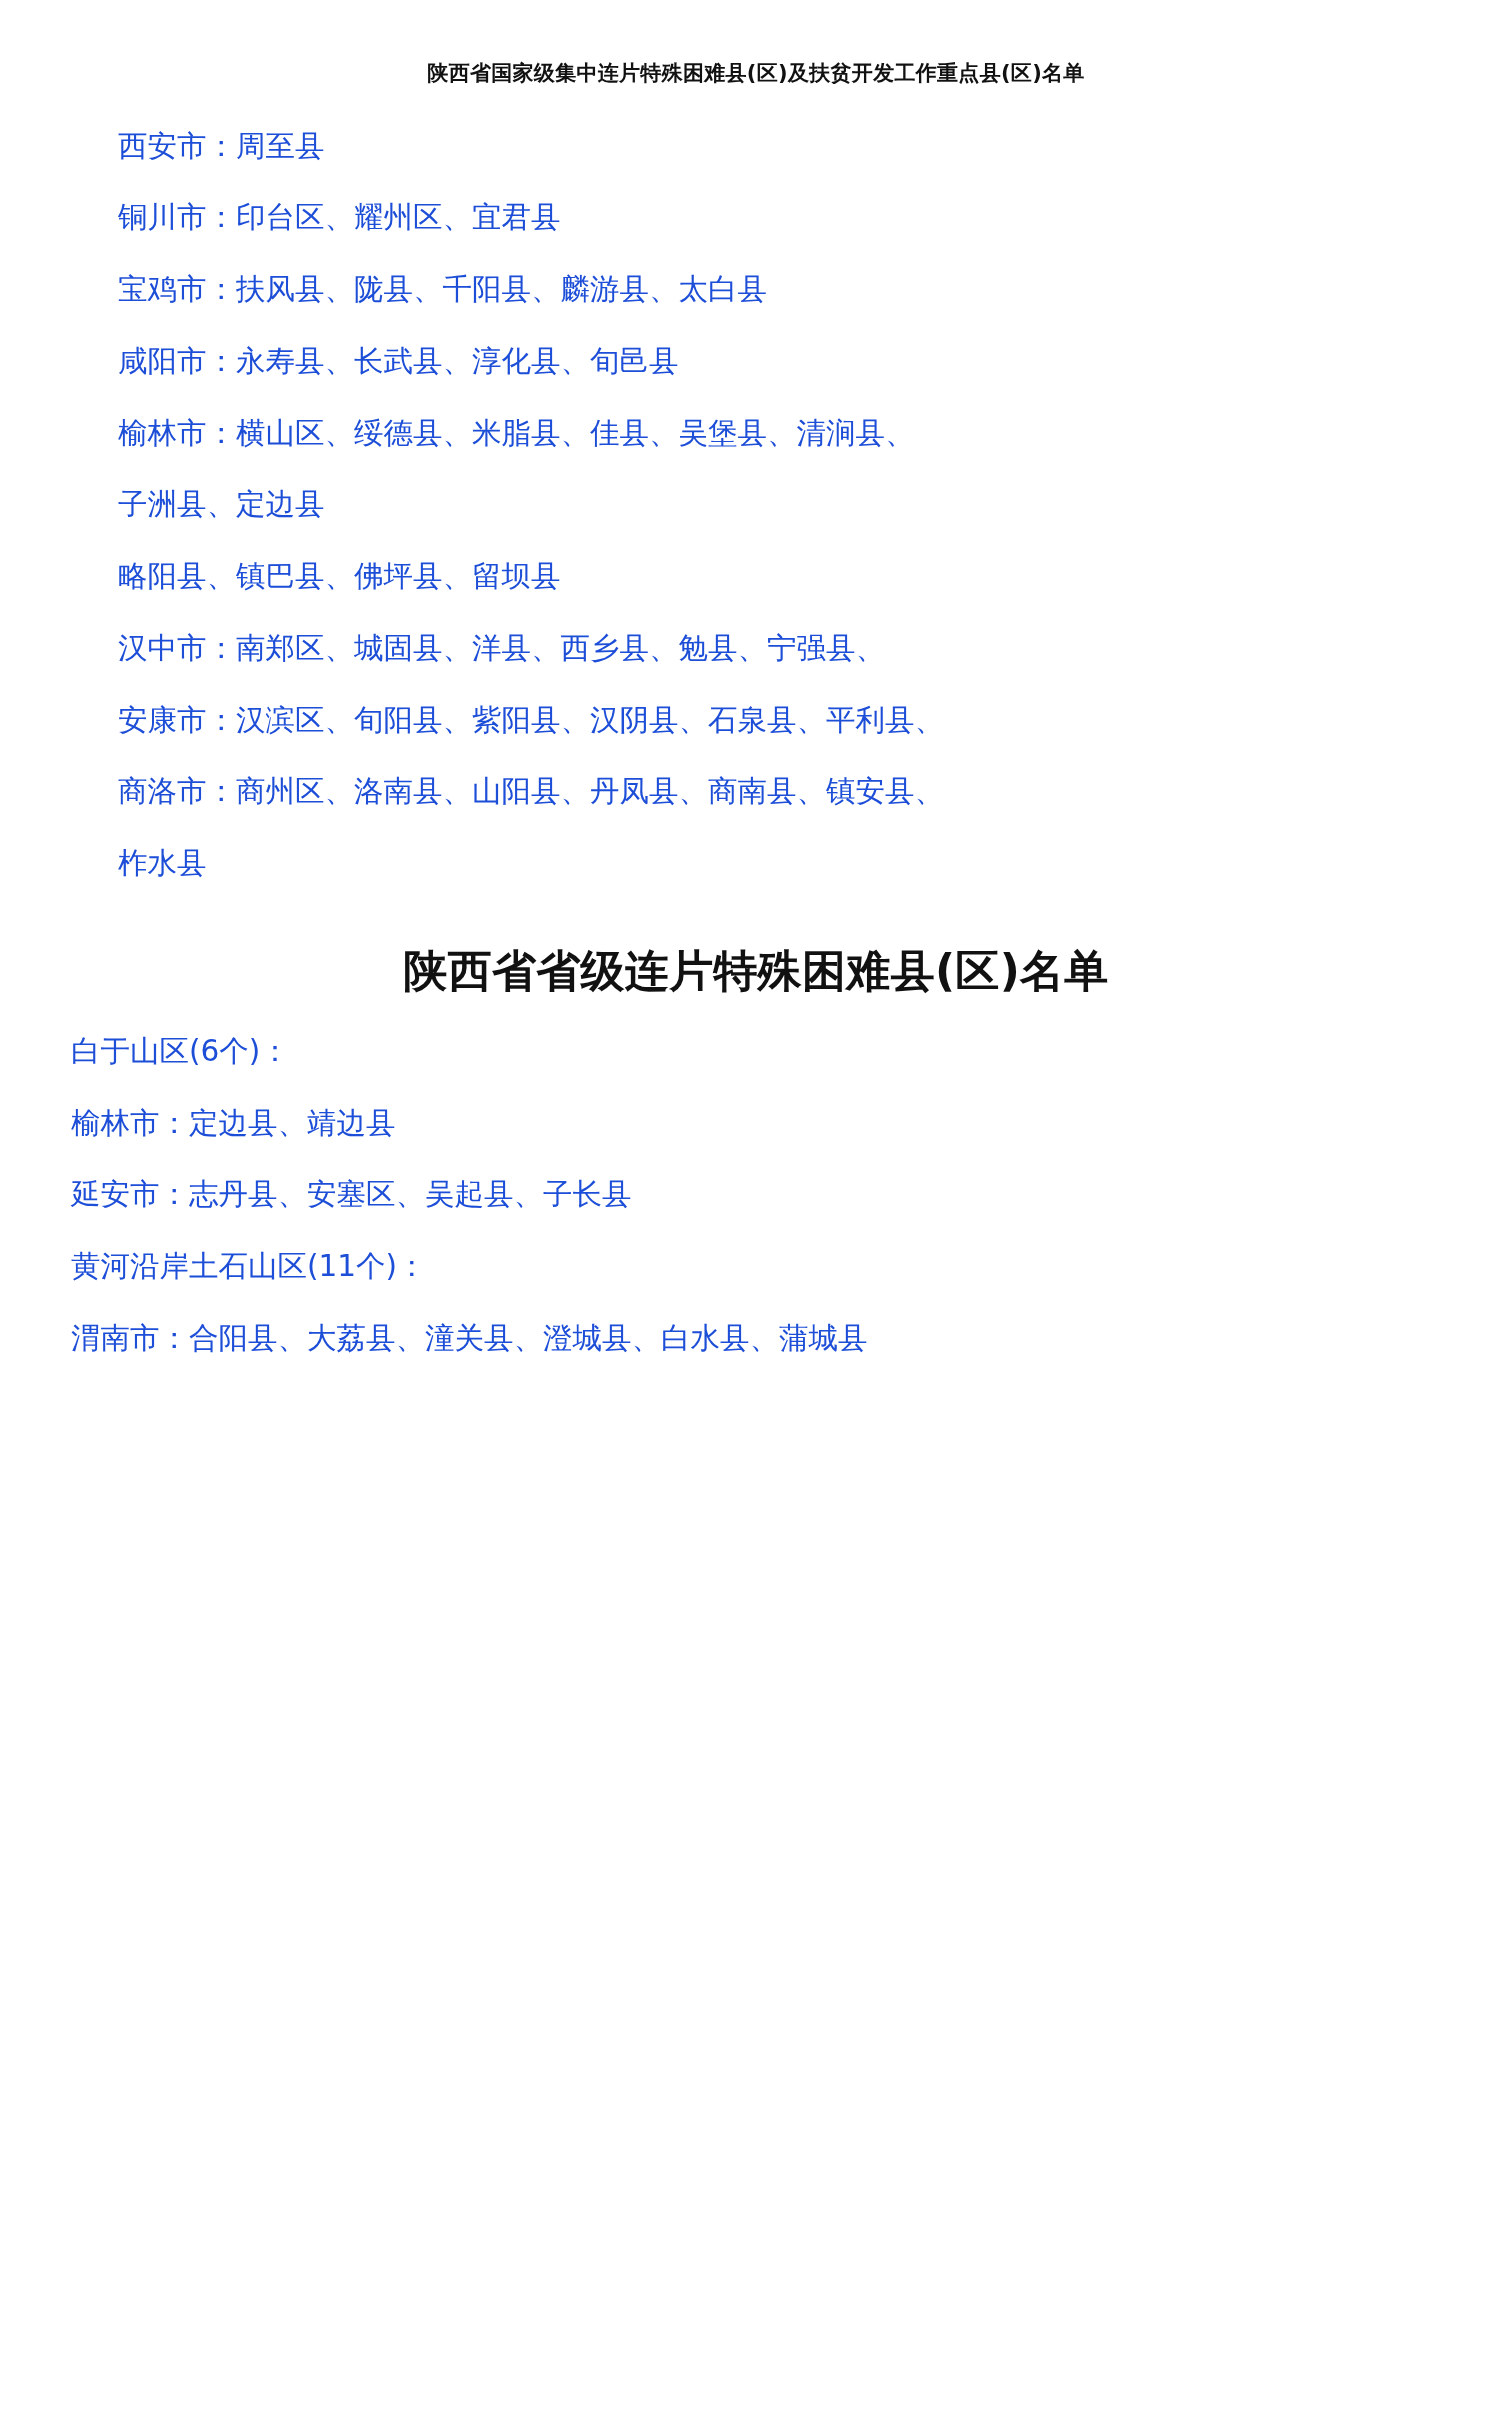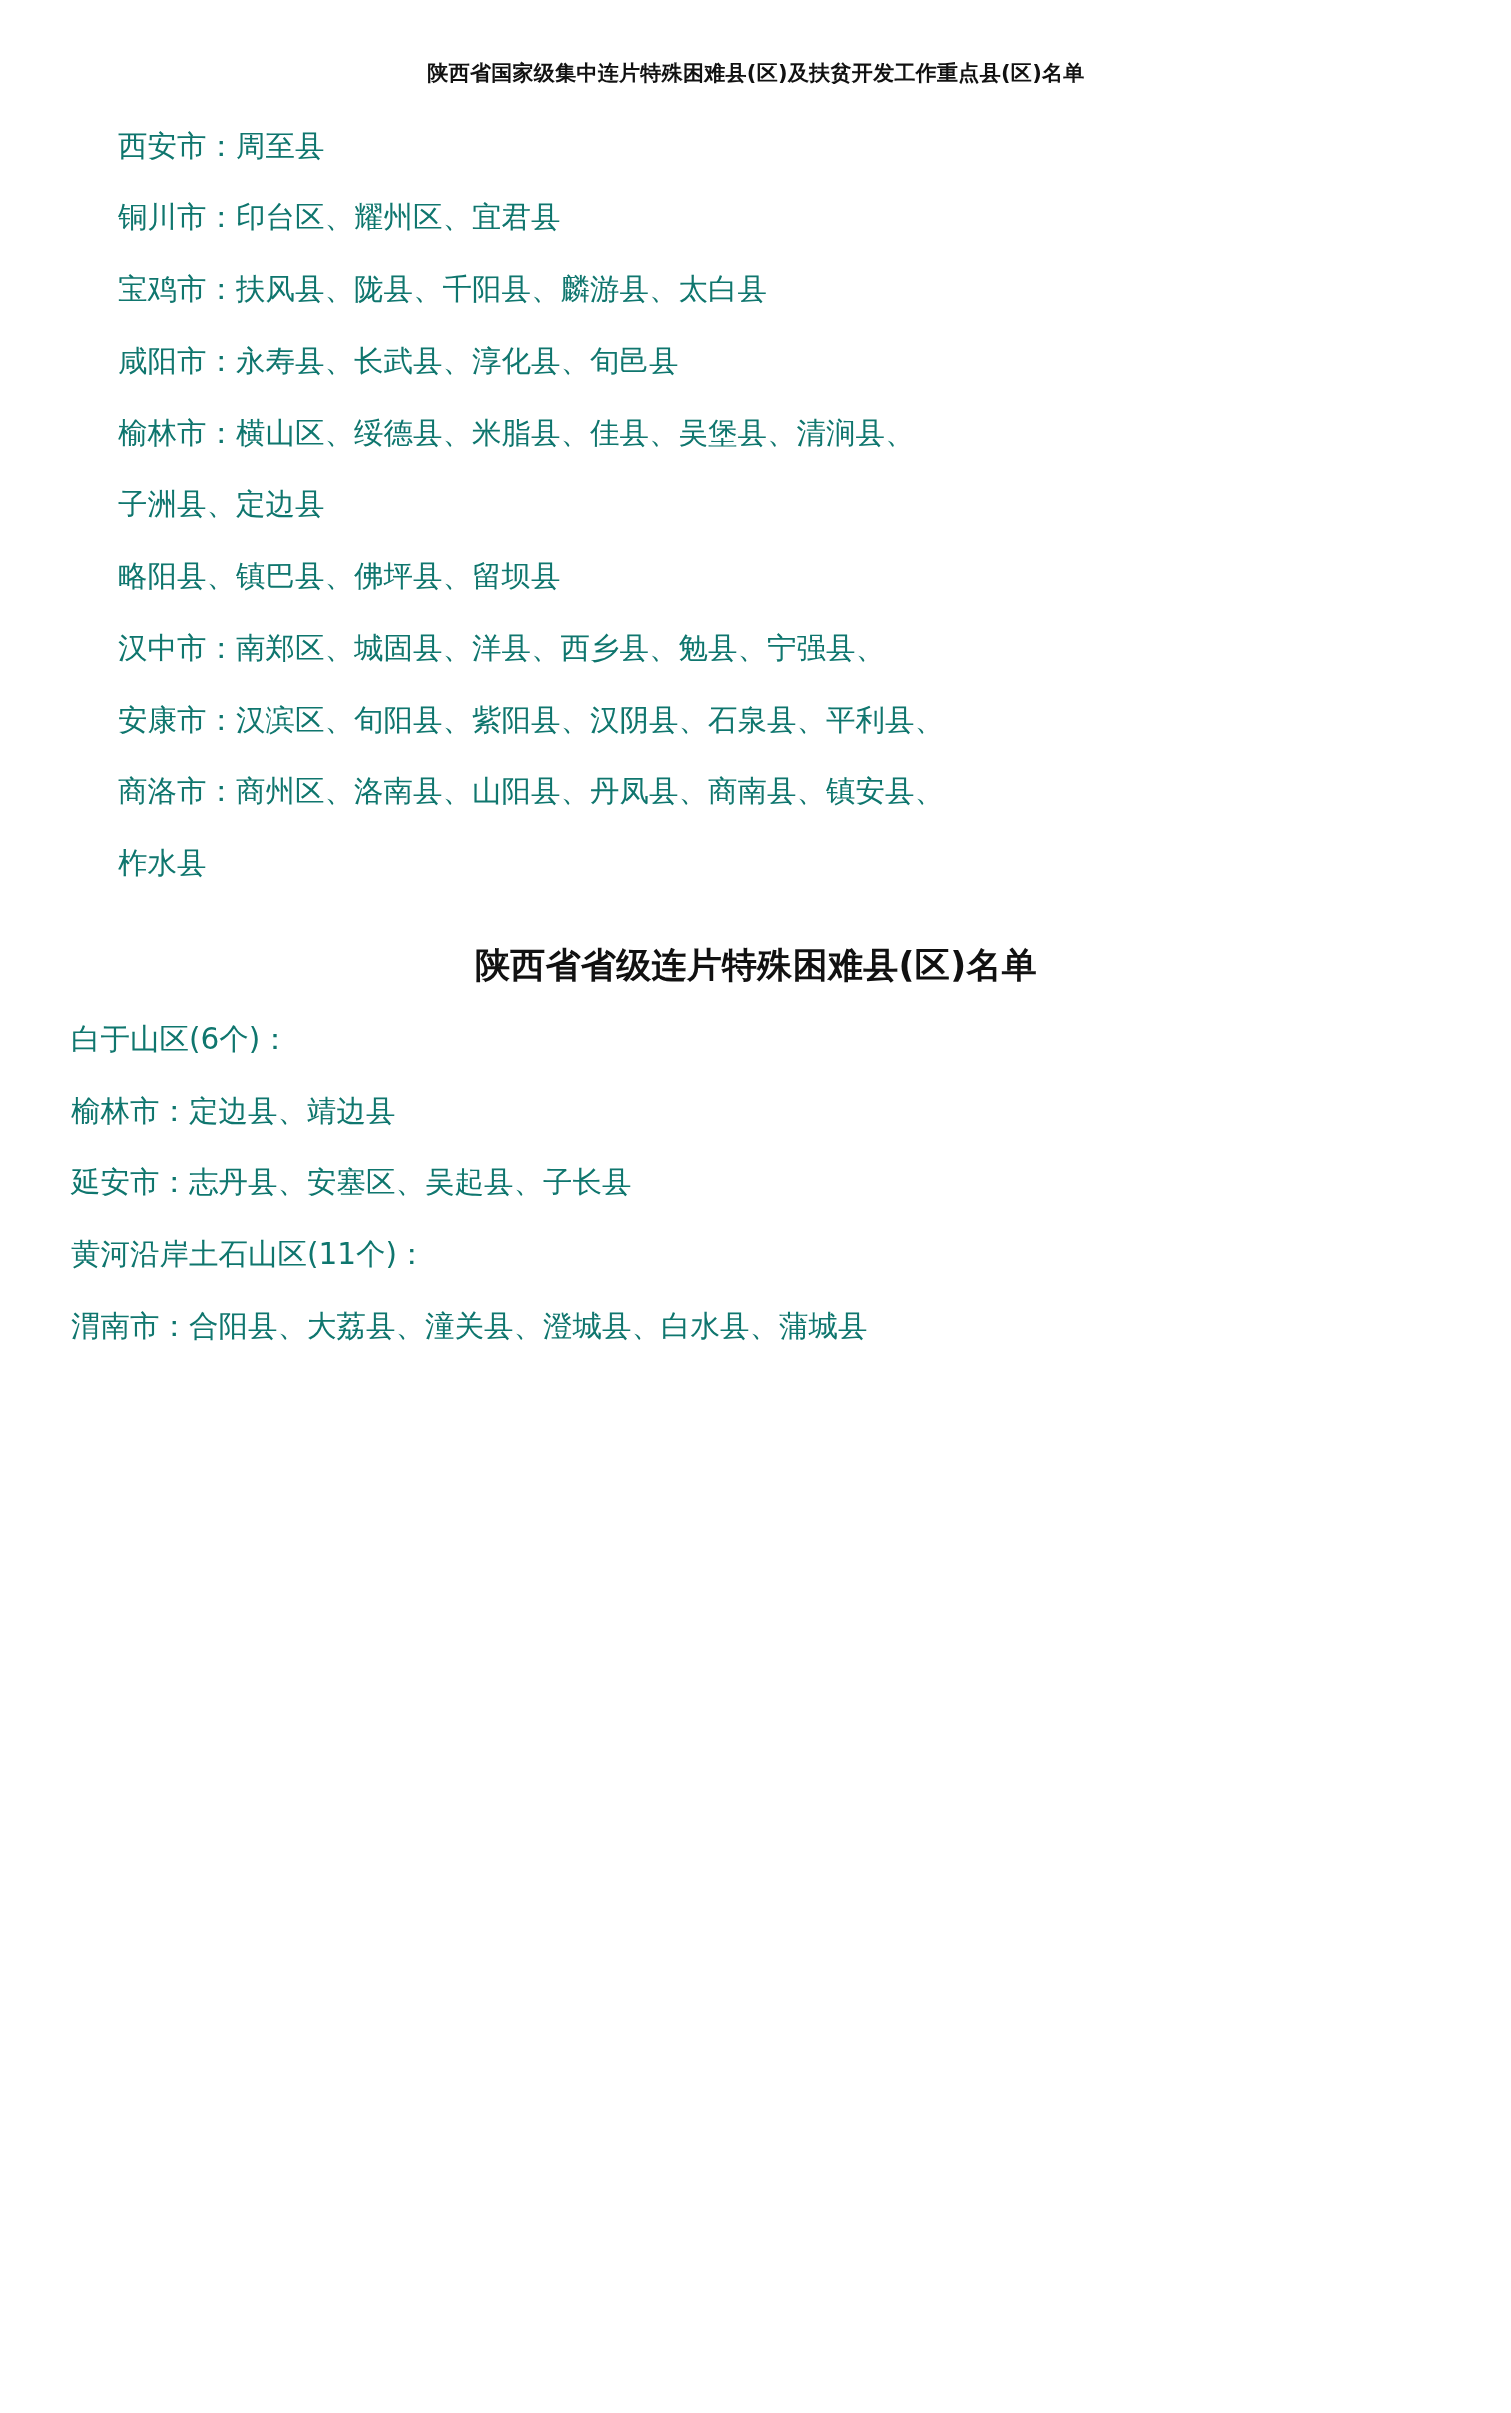--- a/index.html
+++ b/index.html
@@ -21,31 +21,31 @@
   .doc-title {
     text-align: center;
     font-size: 21px;
     font-weight: bold;
     letter-spacing: 0.3px;
     margin: 23.6px 0 41px 0;
     color: #111111;
   }
   .section-title {
     text-align: center;
-    font-size: 35px;
+    font-size: 44px;
     font-weight: bold;
     letter-spacing: 0.3px;
     margin: 59px 0 32px 0;
     color: #111111;
   }
   .para {
     font-size: 29.5px;
     line-height: 1.28;
     margin: 16px 0 34px 0;
-    color: #0f766e;
+    color: #1d4ed8;
     white-space: pre-wrap;
   }
   .para.indent {
     text-indent: 47px;
   }
   .para.flush {
     text-indent: 0;
   }
 </style>
 </head>

